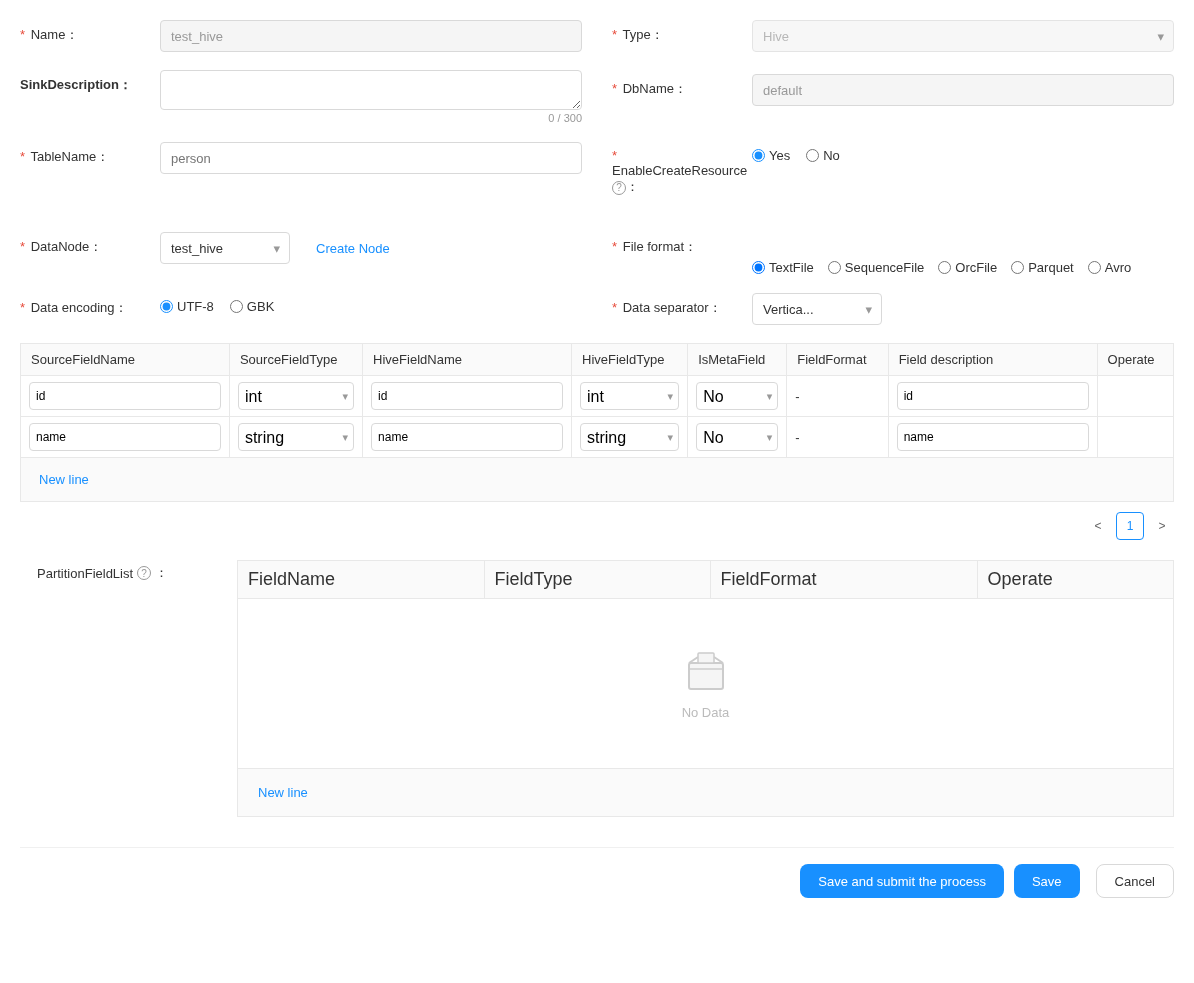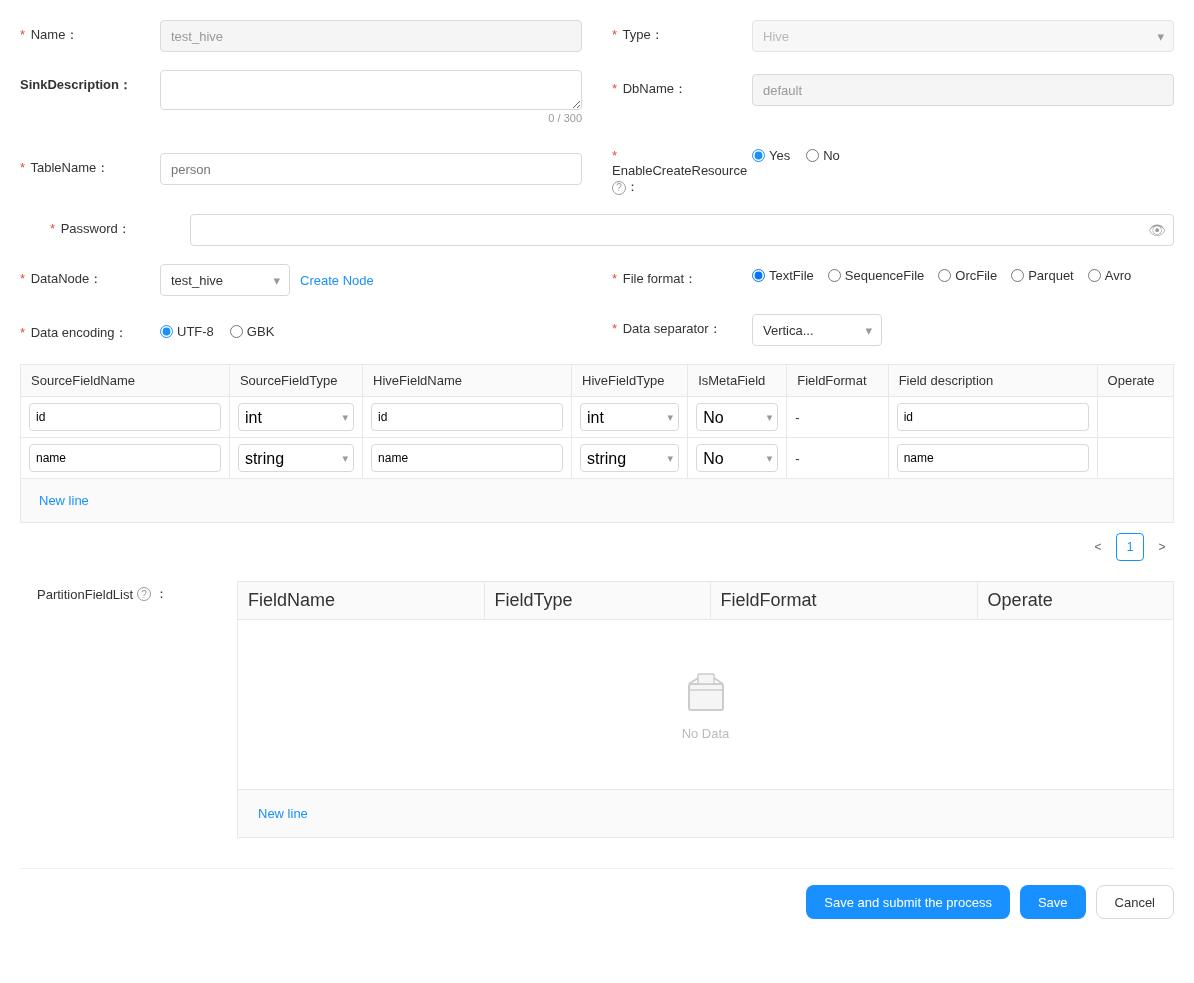--- a/index.html
+++ b/index.html
@@ -1,19 +1,19 @@
 <!DOCTYPE html>
 <html><head>
   <meta charset="utf-8">
   <style>
     * { box-sizing: border-box; margin: 0; padding: 0; }
     body { font-family: Arial, sans-serif; font-size: 13px; background: #fff; color: #333; }
     .page { padding: 20px; max-width: 1194px; margin: 0 auto; }
 
-    .form-row { display: flex; align-items: center; margin-bottom: 18px; }
+    .form-row { display: flex; align-items: flex-start; margin-bottom: 18px; }
     .form-col { display: flex; align-items: flex-start; flex: 1; }
     .form-label { width: 140px; min-width: 140px; padding-top: 6px; font-size: 13px; color: #333; }
     .form-label .required { color: #e74c3c; margin-right: 2px; }
     .form-control { flex: 1; height: 32px; border: 1px solid #d9d9d9; border-radius: 4px; padding: 4px 10px; font-size: 13px; background: #fff; color: #333; outline: none; }
     .form-control:disabled, .form-control[readonly] { background: #f5f5f5; color: #999; }
     textarea.form-control { height: 70px; resize: vertical; }
     .char-count { font-size: 11px; color: #999; text-align: right; margin-top: 2px; }
 
     .select-wrapper { position: relative; flex: 1; }
     .select-wrapper select { width: 100%; height: 32px; border: 1px solid #d9d9d9; border-radius: 4px; padding: 4px 28px 4px 10px; font-size: 13px; background: #fff; color: #333; appearance: none; outline: none; }
@@ -22,23 +22,23 @@
     .radio-group { display: flex; align-items: center; gap: 16px; padding-top: 6px; }
     .radio-group label { display: flex; align-items: center; gap: 4px; font-size: 13px; cursor: pointer; }
     .radio-group input[type="radio"] { accent-color: #1890ff; }
 
     .password-wrapper { position: relative; flex: 1; }
     .password-wrapper input { width: 100%; height: 32px; border: 1px solid #d9d9d9; border-radius: 4px; padding: 4px 32px 4px 10px; font-size: 13px; background: #fff; color: #333; outline: none; }
     .password-wrapper .eye-icon { position: absolute; right: 8px; top: 50%; transform: translateY(-50%); color: #999; cursor: pointer; font-size: 14px; }
 
     .datanode-row { display: flex; align-items: center; gap: 10px; }
     .datanode-row .select-wrapper { width: 120px; flex: none; }
-    .create-node-link { color: #1890ff; font-size: 13px; cursor: pointer; text-decoration: none; }
-
-    .file-format-radios { display: flex; align-items: center; gap: 14px; padding-top: 4px; flex-wrap: wrap; }
+    .create-node-link { color: #1890ff; font-size: 13px; cursor: pointer; text-decoration: none; margin-left: 16px; }
+
+    .file-format-radios { display: flex; align-items: center; gap: 14px; padding-top: 4px; flex-wrap: wrap; margin-top: 24px; }
     .file-format-radios label { display: flex; align-items: center; gap: 4px; font-size: 13px; cursor: pointer; }
 
     
     .data-table { width: 100%; border-collapse: collapse; border: 1px solid #e8e8e8; margin-top: 10px; }
     .data-table th { background: #fafafa; border: 1px solid #e8e8e8; padding: 8px 10px; font-size: 13px; font-weight: 500; color: #333; text-align: left; }
     .data-table td { border: 1px solid #e8e8e8; padding: 6px 8px; font-size: 13px; }
     .data-table input[type="text"] { width: 100%; height: 28px; border: 1px solid #d9d9d9; border-radius: 4px; padding: 2px 6px; font-size: 12px; outline: none; background: #fff; }
     .data-table select { width: 100%; height: 28px; border: 1px solid #d9d9d9; border-radius: 4px; padding: 2px 20px 2px 6px; font-size: 16px; outline: none; background: #fff; appearance: none; }
     .td-select-wrap { position: relative; }
     .td-select-wrap::after { content: '▾'; position: absolute; right: 6px; top: 50%; transform: translateY(-50%); color: #999; pointer-events: none; font-size: 11px; }
@@ -59,21 +59,21 @@
     .partition-table td { border: 1px solid #e8e8e8; padding: 8px 10px; font-size: 13px; }
 
     .no-data-area { display: flex; flex-direction: column; align-items: center; justify-content: center; padding: 40px; color: #bbb; }
     .no-data-icon { width: 50px; height: 50px; margin-bottom: 8px; }
     .no-data-text { font-size: 13px; color: #bbb; }
 
     .footer { display: flex; justify-content: flex-end; align-items: center; gap: 10px; margin-top: 30px; padding-top: 16px; border-top: 1px solid #f0f0f0; }
     .btn { height: 34px; padding: 0 18px; border-radius: 8px; font-size: 13px; cursor: pointer; border: none; outline: none; }
     .btn-primary { background: #1890ff; color: #fff; }
     .btn-secondary { background: #1890ff; color: #fff; }
-    .btn-default { background: #fff; color: #333; border: 1px solid #d9d9d9; }
+    .btn-default { background: #fff; color: #333; border: 1px solid #d9d9d9; margin-left: 6px; }
   </style>
 </head>
 <body>
 
 <div class="page">
 
   <div class="form-row">
     <div class="form-col">
       <div class="form-label">
         <span class="required">*</span> <span>Name</span>：
@@ -135,29 +135,20 @@
         <label>
           <input type="radio" name="enableCreate" value="no" style="">
           <span>No</span>
         </label>
       </div>
     </div>
   </div>
 
   <div class="form-row">
     <div style="width:30px;"></div>
-    <div class="form-col">
-      <div class="form-label">
-        <span class="required">*</span> <span>Password</span>：
-      </div>
-      <div class="password-wrapper">
-        <input type="password" value="" style="">
-        <span class="eye-icon">👁</span>
-      </div>
-    </div>
   </div>
 
   <div class="form-row" style="align-items:flex-start;">
     <div class="form-col">
       <div class="form-label">
         <span class="required">*</span> <span>DataNode</span>：
       </div>
       <div class="datanode-row">
         <div class="select-wrapper" style="width:130px;flex:none;">
           <select>

